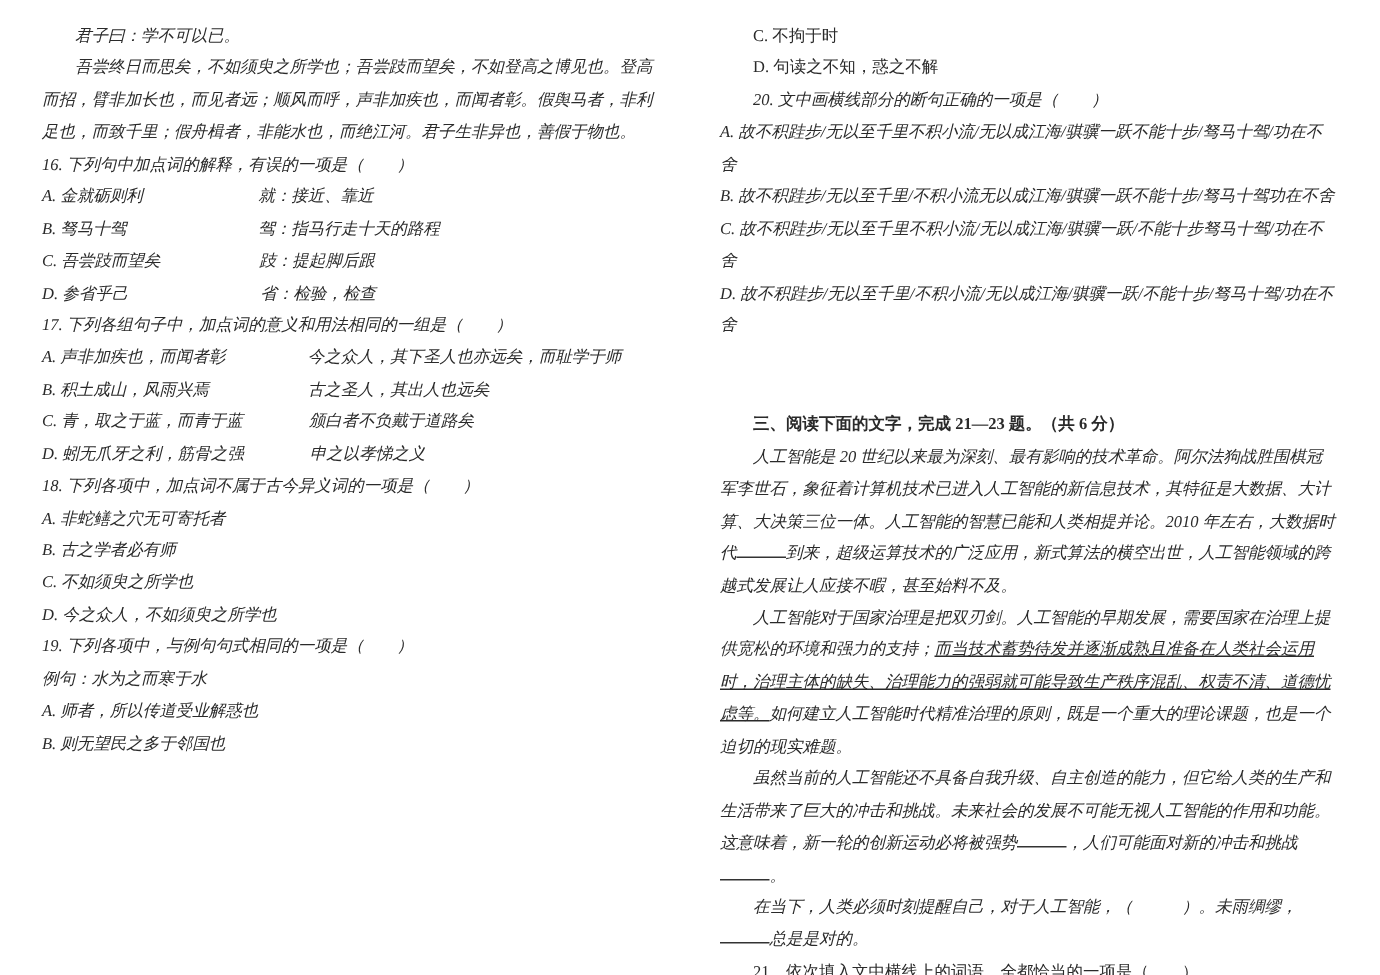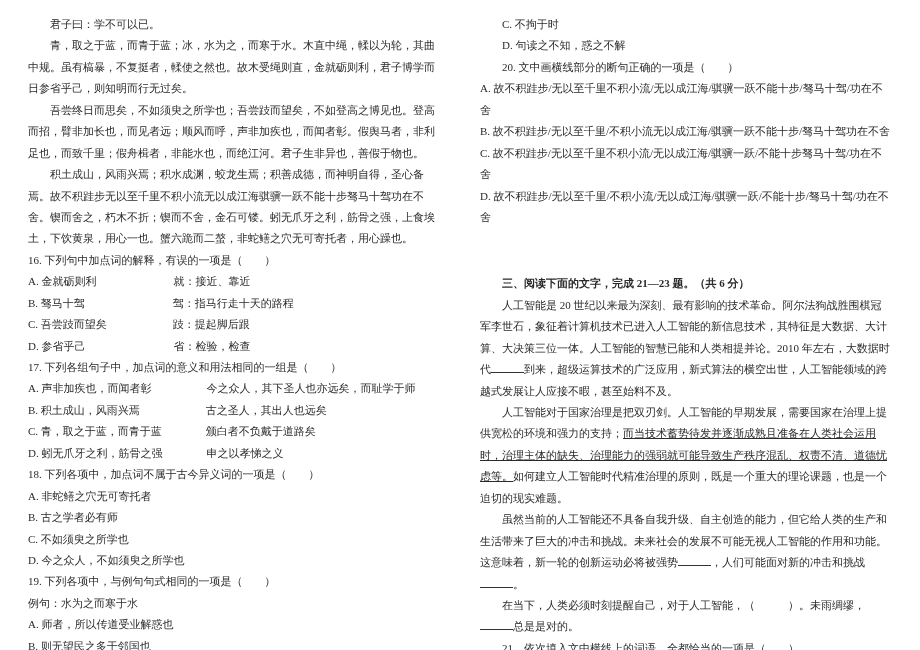--- a/index.html
+++ b/index.html
@@ -14,20 +14,21 @@
     padding: 14px 28px;
     display: flex;
     gap: 40px;
   }
   .col {
     flex: 1;
     min-width: 0;
   }
   .para {
     text-indent: 2em;
+    font-style: italic;
   }
   .para.no-indent {
     text-indent: 0;
   }
   .opt {
     text-indent: 2em;
   }
   .h3 {
     font-weight: bold;
     text-indent: 2em;
@@ -42,23 +43,21 @@
     min-width: 3em;
     height: 1em;
     vertical-align: baseline;
   }
 </style>
 </head>
 <body>
 
 <div class="col">
   <p class="para">君子曰：学不可以已。</p>
-  <p class="para">青，取之于蓝，而青于蓝；冰，水为之，而寒于水。木直中绳，輮以为轮，其曲中规。虽有槁暴，不复挺者，輮使之然也。故木受绳则直，金就砺则利，君子博学而日参省乎己，则知明而行无过矣。</p>
   <p class="para">吾尝终日而思矣，不如须臾之所学也；吾尝跂而望矣，不如登高之博见也。登高而招，臂非加长也，而见者远；顺风而呼，声非加疾也，而闻者彰。假舆马者，非利足也，而致千里；假舟楫者，非能水也，而绝江河。君子生非异也，善假于物也。</p>
-  <p class="para">积土成山，风雨兴焉；积水成渊，蛟龙生焉；积善成德，而神明自得，圣心备焉。故不积跬步无以至千里不积小流无以成江海骐骥一跃不能十步驽马十驾功在不舍。锲而舍之，朽木不折；锲而不舍，金石可镂。蚓无爪牙之利，筋骨之强，上食埃土，下饮黄泉，用心一也。蟹六跪而二螯，非蛇鳝之穴无可寄托者，用心躁也。</p>
   <p class="para no-indent">16. 下列句中加点词的解释，有误的一项是（　　）</p>
   <p class="para no-indent">A. 金就砺则利　　　　　　　就：接近、靠近</p>
   <p class="para no-indent">B. 驽马十驾　　　　　　　　驾：指马行走十天的路程</p>
   <p class="para no-indent">C. 吾尝跂而望矣　　　　　　跂：提起脚后跟</p>
   <p class="para no-indent">D. 参省乎己　　　　　　　　省：检验，检查</p>
   <p class="para no-indent">17. 下列各组句子中，加点词的意义和用法相同的一组是（　　）</p>
   <p class="para no-indent">A. 声非加疾也，而闻者彰　　　　　今之众人，其下圣人也亦远矣，而耻学于师</p>
   <p class="para no-indent">B. 积土成山，风雨兴焉　　　　　　古之圣人，其出人也远矣</p>
   <p class="para no-indent">C. 青，取之于蓝，而青于蓝　　　　颁白者不负戴于道路矣</p>
   <p class="para no-indent">D. 蚓无爪牙之利，筋骨之强　　　　申之以孝悌之义</p>

